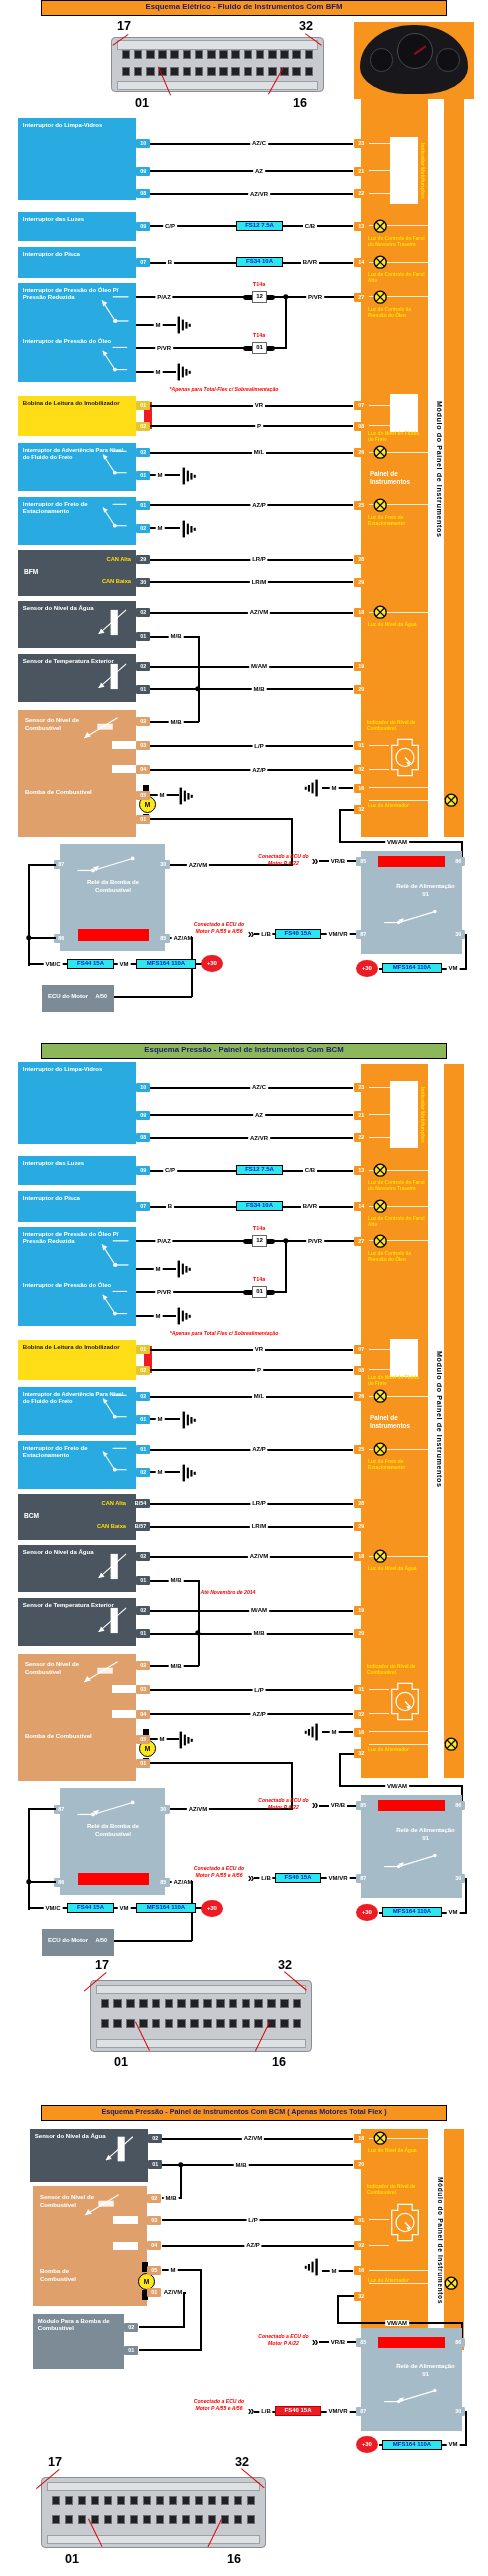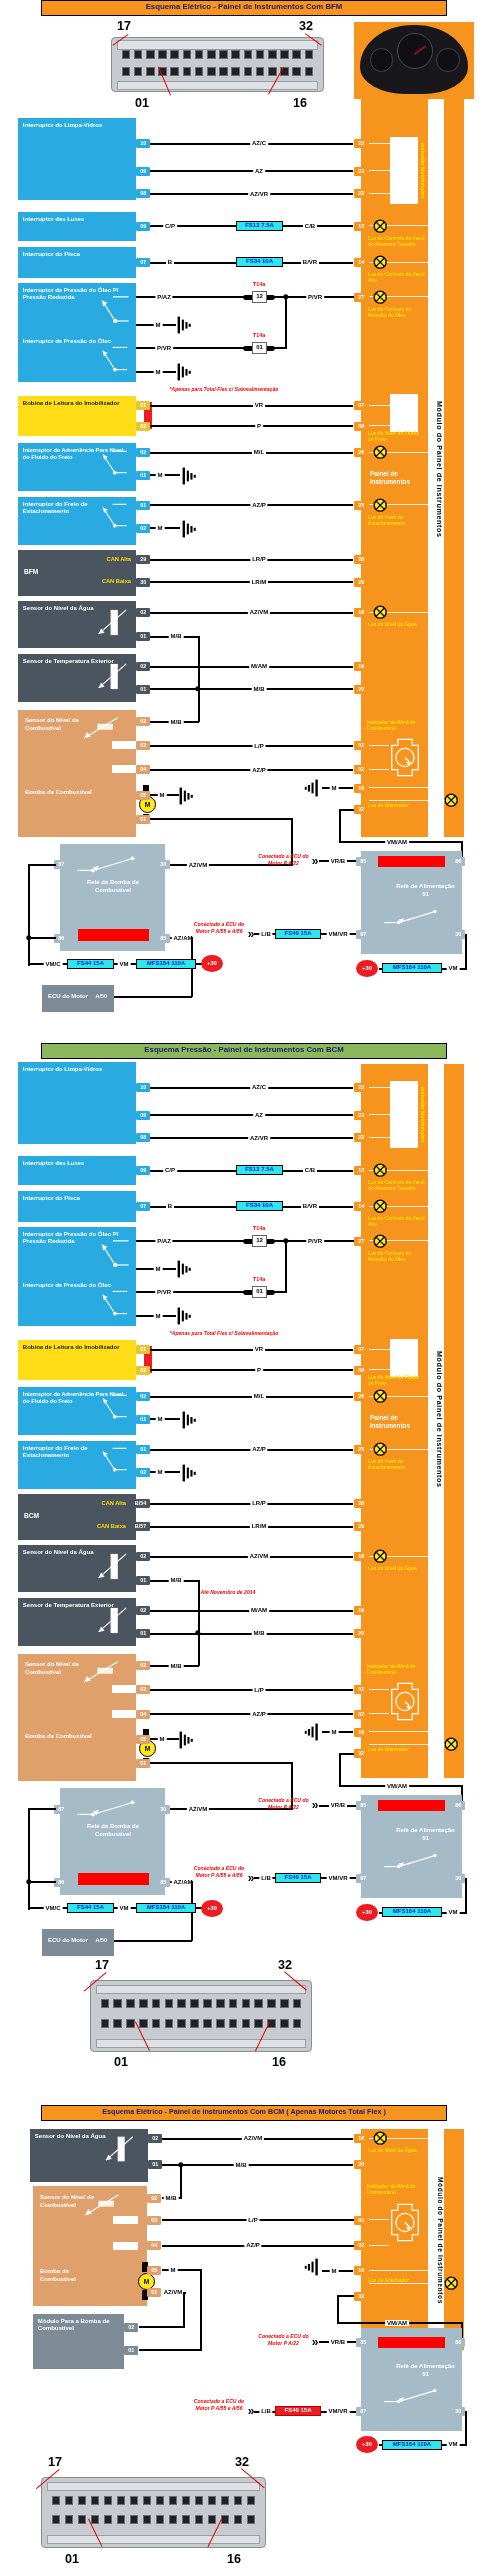--- a/index.html
+++ b/index.html
@@ -91,21 +91,21 @@
         <circle cx="30" cy="34" r="3.2" fill="#fff" stroke="none"></circle>
         <line x1="30" y1="34" x2="96" y2="14"></line>
         <circle cx="96" cy="14" r="3.2" fill="#fff" stroke="none"></circle>
         <path d="M40 26 l-10 3 l6 6 z" fill="#fff" stroke="none"></path>
       </g>
 </defs>
 </svg>
 
 <div id="cv">
 
-<div class="hdr o">Esquema Elétrico - Painel de Instrumentos Com BFM</div>
+<div class="hdr o">Esquema Elétrico - Fluido de Instrumentos Com BFM</div>
 
 <div class="cnum" style="left:117px;top:19px">17</div>
 <div class="cnum" style="left:299px;top:19px">32</div>
 <div class="conn" style="left:111px;top:37px;width:213px;height:55px">
  <div class="cbar" style="top:2.4px"></div>
  <div class="crow" style="top:12px">
         <i></i>
         <i></i>
         <i></i>
         <i></i>
@@ -805,21 +805,21 @@
       </div>
  <div class="cbar" style="top:58px"></div>
 </div>
 <div class="rl" style="left:106px;top:1972px;height:29px;transform:rotate(50deg)"></div>
 <div class="rl" style="left:284px;top:1972px;height:29px;transform:rotate(-50deg)"></div>
 <div class="rl" style="left:135px;top:2022px;height:32px;transform:rotate(-26deg)"></div>
 <div class="rl" style="left:269px;top:2022px;height:32px;transform:rotate(26deg)"></div>
 <div class="cnum" style="left:114px;top:2055px">01</div>
 <div class="cnum" style="left:272px;top:2055px">16</div>
 
-<div class="hdr o" style="top:2105px;font-size:7.2px">Esquema Elétrico - Painel de Instrumentos Com BCM ( Apenas Motores Total Flex )</div>
+<div class="hdr o" style="top:2105px;font-size:7.2px">Esquema Pressão - Painel de Instrumentos Com BCM ( Apenas Motores Total Flex )</div>
 
 <div class="mod" style="left:361px;top:2129px;width:67px;height:221px"></div>
 <div class="strip" style="left:428px;top:2129px;width:15.6px;height:221px"></div>
 <div class="striptx" style="left:428px;top:2141px;width:15.6px;height:198px;font-size:6.6px">Módulo do Painel de Instrumentos</div>
 <div class="mod" style="left:444px;top:2129px;width:20.4px;height:221px"></div>
 
 <div class="box dark" style="left:30px;top:2129px;width:118px;height:53px"><span>Sensor do Nível da Água</span></div>
 <svg class="mres" style="left:102px;top:2132px" width="36" height="34" viewBox="0 0 60 58">
       <use href="#resg"></use>
     </svg>

